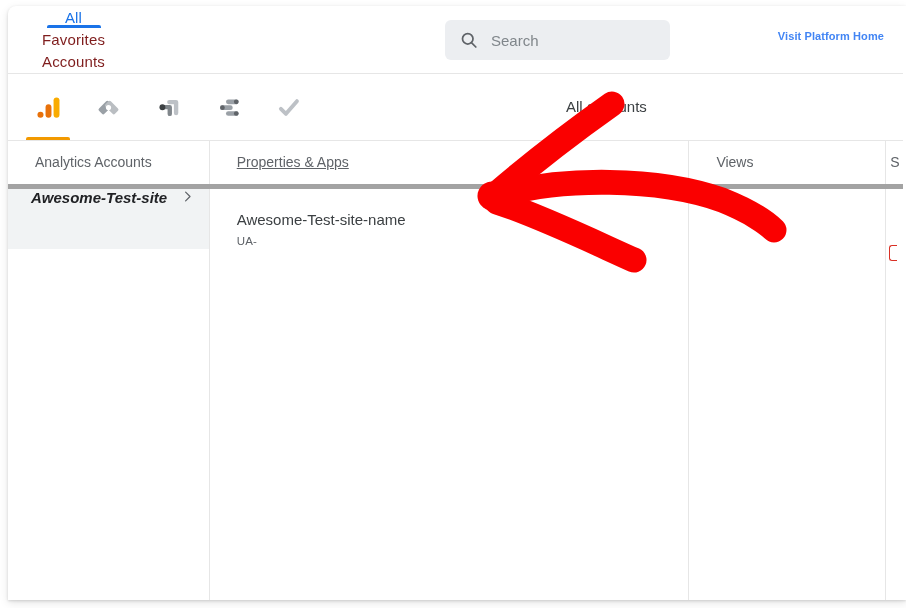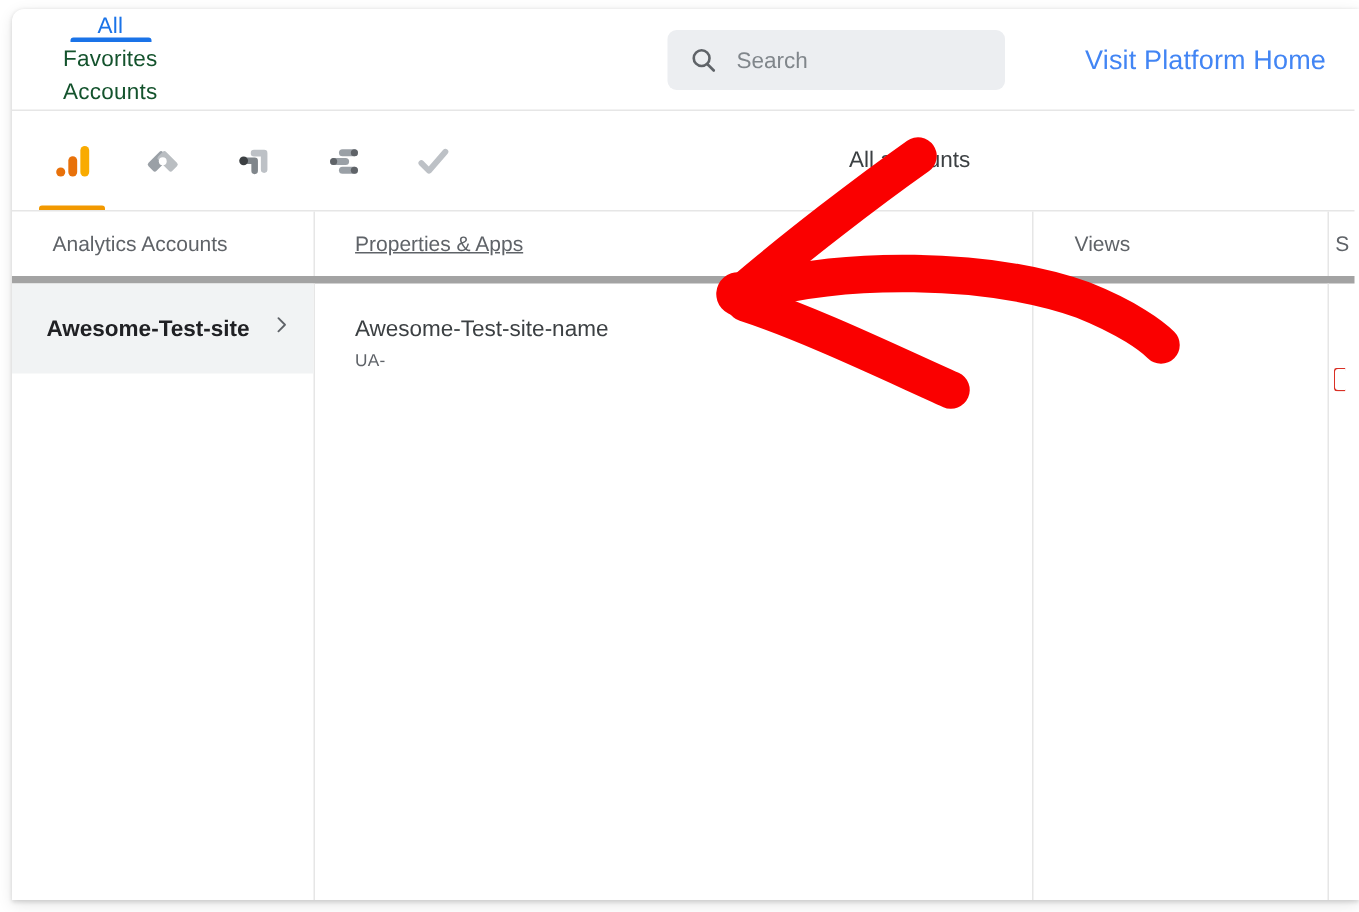--- a/index.html
+++ b/index.html
@@ -46,21 +46,21 @@
   }
   .tab {
     position: relative;
     height: 67px;
     display: flex;
     align-items: center;
     justify-content: center;
     padding: 0 18px;
     min-width: 34px;
     font-size: 15px;
-    color: #14532d;
+    color: #7f1d1d;
     letter-spacing: .15px;
     cursor: pointer;
     user-select: none;
   }
   .tab.active {
     color: #1a73e8;
   }
   .tab.active::after {
     content: "";
     position: absolute;
@@ -97,22 +97,22 @@
     margin-left: 12px;
     width: 160px;
     padding: 0;
   }
   #search-input::placeholder { color: #80868b; }
 
   #platform-home-link {
     position: absolute;
     right: 22px;
     top: 24px;
-    font-size: 18px;
-    font-weight: normal;
+    font-size: 11px;
+    font-weight: bold;
     color: #4285f4;
     letter-spacing: .1px;
     cursor: pointer;
     white-space: nowrap;
   }
 
   
   #product-bar {
     position: relative;
     height: 66px;
@@ -195,25 +195,25 @@
   .col-body.c2 { width: 483px; }
   .col-body.c3 { width: 198px; }
   .col-body.c4 { width: 20px; border-right: 0; }
 
   
   #account-row {
     position: relative;
     height: 60px;
     background: #f1f3f4;
     display: flex;
-    align-items: center;
     padding-left: 23px;
     padding-right: 14px;
     box-sizing: border-box;
     cursor: pointer;
+    font-style: italic;
   }
   #account-name {
     font-size: 15px;
     color: #202124;
     font-weight: bold;
     white-space: nowrap;
     flex: 1 1 auto;
   }
   #account-chevron {
     flex: 0 0 auto;

